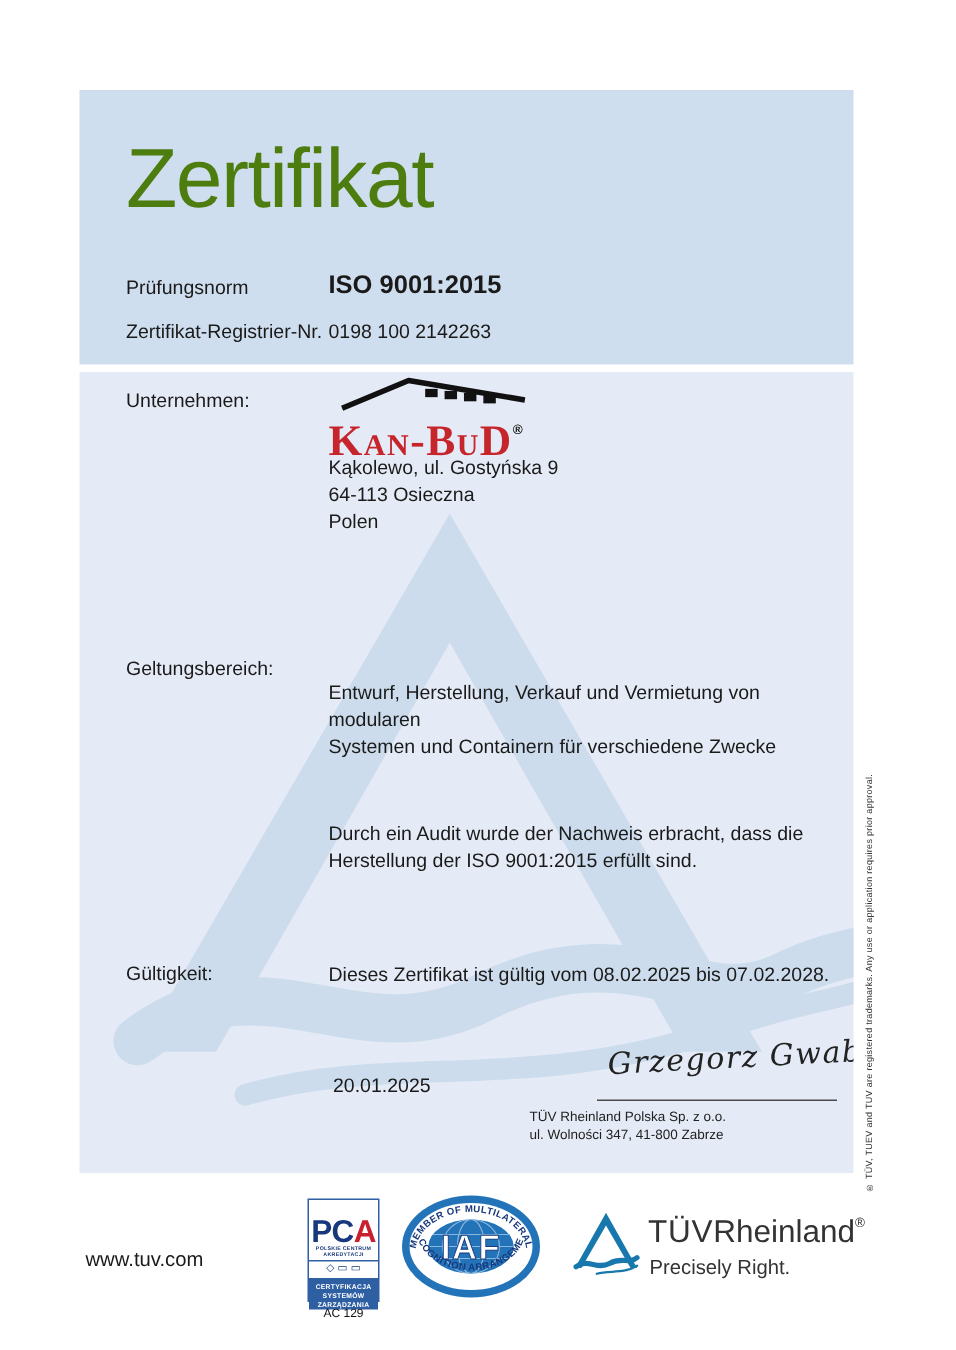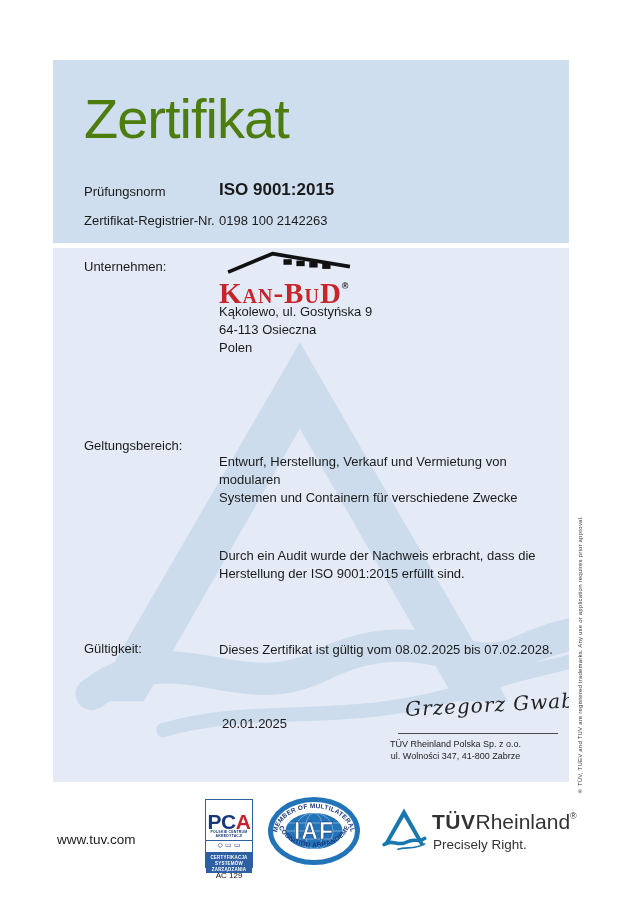--- a/index.html
+++ b/index.html
@@ -31,21 +31,21 @@
   .company-addr .bold { font-weight:bold; }
   .scope-label { top:178px;margin-top:12px; }
   .scope-value { top:178px;margin-top:27px; }
   .audit-value { top:299px; }
   .validity-label { top:393px; }
   .validity-value { top:393px; }
   .issue-date { position:absolute; left:169px; top:468px; font-size:13px; }
   .sig-block { position:absolute; left:340px; top:444px; width:220px; text-align:center; }
   .sig-name { font-family:"DejaVu Serif", serif; font-style:italic; font-size:20px; color:#222; transform:rotate(-3deg); display:inline-block; letter-spacing:1px; }
   .sig-line { position:absolute; left:345px; top:485px; width:160px; border-top:1px solid #4a4a4a; }
-  .issuer { position:absolute; left:300px; top:490px; width:205px; text-align:center; font-size:9px; line-height:12px; color:#222; }
+  .issuer { position:absolute; left:300px; top:490px; width:205px; text-align:left; font-size:9px; line-height:12px; color:#222; }
 
   
   .vnote { position:absolute; left:577px; top:538px; height:256px; width:14px;
            writing-mode:vertical-rl; transform:rotate(180deg);
            font-size:6px; color:#333; letter-spacing:0.2px; white-space:nowrap; }
 
   
   .website { position:absolute; left:57px; top:832px; font-size:13.5px; }
 
   .pca { position:absolute; left:205px; top:799px; width:48px; height:69px; background:#ffffff; border:1.5px solid #2e5fa3; display:flex; flex-direction:column; align-items:center; }
@@ -53,21 +53,21 @@
   .pca-pc { color:#17387c; } .pca-a { color:#c8202f; }
   .pca-small { font-size:3.5px; line-height:4px; color:#17387c; text-align:center; letter-spacing:0.2px; font-weight:bold; }
   .pca-symbols { font-family:"DejaVu Sans", sans-serif; font-size:7px; line-height:9px; color:#17387c; border-top:0.5px solid #2e5fa3; width:100%; text-align:center; margin-top:2px; }
   .pca-band { background:#2e5fa3; color:#ffffff; width:100%; flex:1; margin-top:2px; text-align:center; font-size:4.5px; line-height:6px; font-weight:bold; padding-top:3px; letter-spacing:0.2px; }
   .pca-ac { position:absolute; left:205px; top:871px; width:48px; text-align:center; font-size:8px; color:#111; }
 
   .iaf { position:absolute; left:266px; top:796px; }
 
   .tuv-logo { position:absolute; left:381px; top:805px; }
   .tuv-brand { position:absolute; left:432px; top:810px; font-size:21px; color:#333; white-space:nowrap; }
-  .tuv-brand .bold { font-weight:bold; letter-spacing:0.5px; }
+  .tuv-brand .bold { font-weight:normal; letter-spacing:0.5px; }
   .tuv-brand .reg { font-size:9px; vertical-align:10px; }
   .tuv-tagline { position:absolute; left:433px; top:837px; font-size:13.5px; color:#333; }
 </style>
 </head>
 <body>
 
 <div class="page">
 
   <div class="header-box">
     <div class="title">Zertifikat</div>

